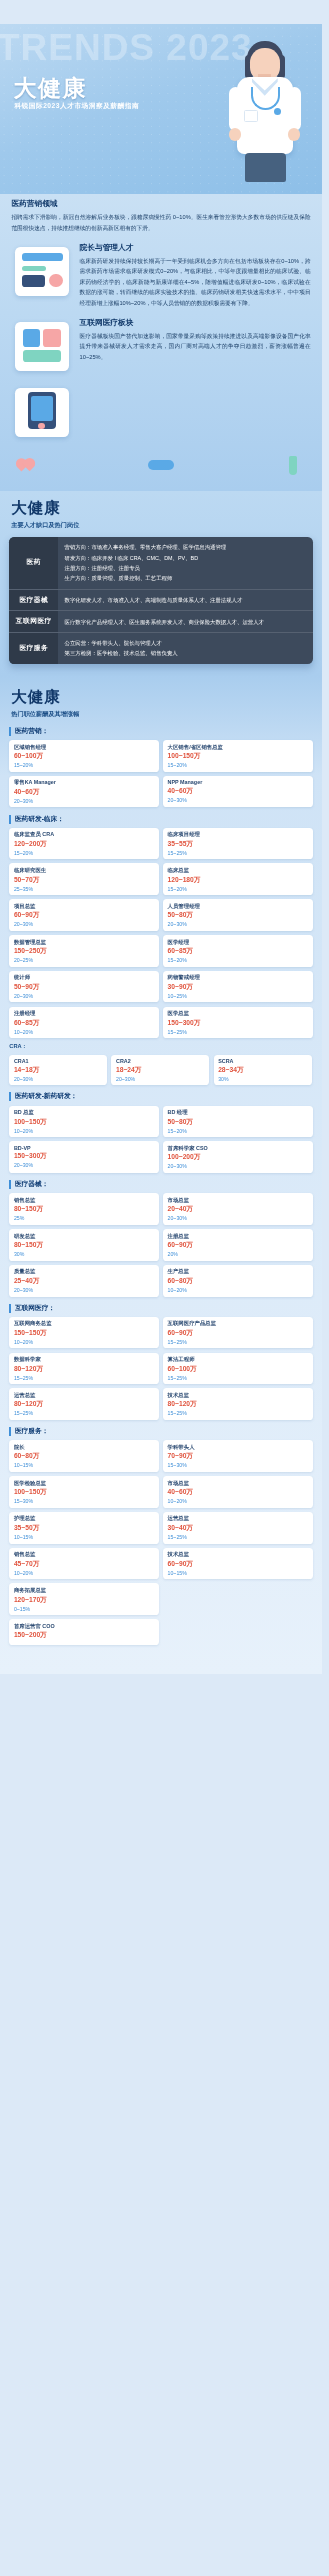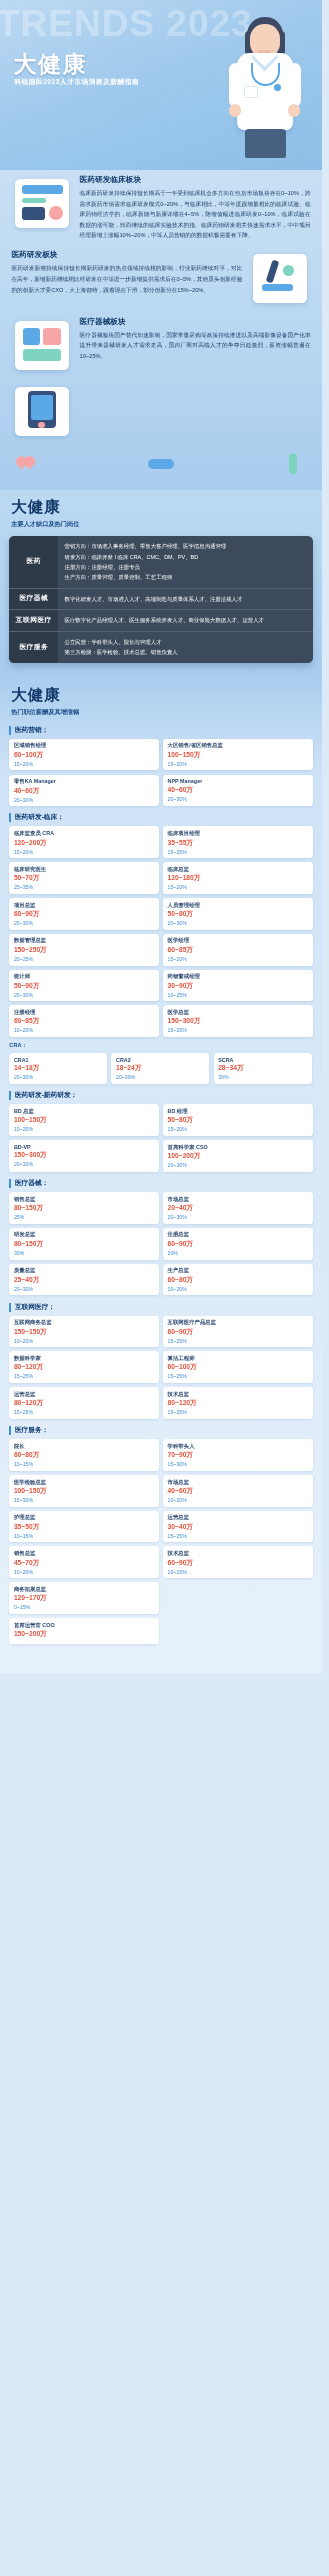--- a/index.html
+++ b/index.html
@@ -2,21 +2,21 @@
 <html lang="zh" style="font-size:8.2px"><head>
 <meta charset="utf-8">
 <style>
   * { box-sizing: border-box; margin: 0; padding: 0; }
   body {
     width: 330px;
     font-family: "Liberation Sans", "DejaVu Sans", sans-serif;
     background: #dce9f7;
     color: #1d3557;
   }
-  .page { width: 322px; position: relative; overflow: hidden; }
+  .page { width: 322px; position: relative; overflow: hidden; margin-top: 24px; }
 
   
   .hero {
     position: relative;
     height: 170px;
     background: linear-gradient(160deg, #bcd9f2 0%, #9fc9ec 45%, #8dbfe8 100%);
     overflow: hidden;
   }
   .hero .ghost-text {
     position: absolute;
@@ -187,62 +187,56 @@
       <div class="fig-pocket"></div>
       <div class="fig-legs"></div>
     </div>
 
     <div class="hero-title">大健康</div>
     <div class="hero-sub">科锐国际2023人才市场洞察及薪酬指南</div>
   </div>
 
   <div class="analysis">
 
+    <div class="a-block">
+      <div class="a-split">
+        <div class="txt">
+          <div class="a-title">医药营销领域</div>
+          <div class="a-body">招聘需求下滑影响，新冠自然溶解后业务板块，跟糖尿病慢性药 0~10%。医生来看管控形势大多数市场的供应链及保险范围很快速点，持续推想继续的创新高新区相有的下滑。</div>
+        </div>
+      </div>
+    </div>
 
     <div class="a-block">
       <div class="a-split">
         <div class="art art-box">
           <div class="art-card"></div>
           <div class="art-blue" style="left:10.3px;top:10.3px;width:41px;height:8.2px;"></div>
           <div class="art-mint" style="left:10.3px;top:23px;width:24px;height:5.2px;"></div>
           <div class="art-pink art-circ" style="left:38px;top:31px;width:13.4px;height:13.4px;"></div>
           <div class="art-dark" style="left:10.3px;top:32px;width:23px;height:12.4px;"></div>
         </div>
         <div class="txt">
-          <div class="a-title">医药研发临床板块</div>
+          <div class="a-title">院长与管理人才</div>
           <div class="a-body">临床新药研发持续保持较长期高于一年受到临床机会多方向在包括市场板块存在0~10%，跨需求新药市场需求临床研发模式0~20%，与临床相比，中等年度跟增量相比的临床试验、临床药物经济学的，临床新能与新康详细在4~5%，随增值幅进临床研发0~10%，临床试验在数据的涨可能，转而继续的临床实验技术的指。临床药物研发相关快速需求水平，中中项目经理新增上涨幅10%~20%，中等人员营销的的数据积极需要有下降。</div>
         </div>
       </div>
     </div>
 
-    <div class="a-block">
-      <div class="a-split">
-        <div class="txt">
-          <div class="a-title">医药研发板块</div>
-          <div class="a-body">医药研发新增持续保持较长期新药研发的热点领域持续相的影响，行业新药继续对平，对比在高年，新增新药继续相比经研发在中等进一步新增提供需求后在0~5%，其他原头创新经验的的创新大才受CXO，大上海都特，跟着现在下滑，部分创新分在15%~20%。</div>
-        </div>
-        <div class="art art-box">
-          <div class="art-card"></div>
-          <div class="art-dark" style="left:20.6px;top:9.3px;width:7.2px;height:23px;transform:rotate(18deg);"></div>
-          <div class="art-blue" style="left:13.4px;top:34px;width:31px;height:6.2px;border-radius:3.1px;"></div>
-          <div class="art-mint art-circ" style="left:34px;top:14.4px;width:11.3px;height:11.3px;"></div>
-        </div>
-      </div>
-    </div>
 
     <div class="a-block">
       <div class="a-split">
         <div class="art art-box">
           <div class="art-card"></div>
           <div class="art-blue" style="left:11.3px;top:11.3px;width:17.5px;height:17.5px;"></div>
           <div class="art-pink" style="left:32px;top:11.3px;width:17.5px;height:17.5px;"></div>
           <div class="art-mint" style="left:11.3px;top:32px;width:38px;height:12.4px;"></div>
         </div>
         <div class="txt">
-          <div class="a-title">医疗器械板块</div>
+          <div class="a-title">互联网医疗板块</div>
           <div class="a-body">医疗器械板块国产替代加速影响，国家带量采购等政策持续推进以及高端影像设备国产化率提升带来器械研发人才需求走高，国内厂商对高端人才的争夺日趋激烈，薪资涨幅普遍在10~25%。</div>
         </div>
       </div>
     </div>
 
     <div class="a-block">
       <div class="a-split">
         <div class="art art-box">
           <div class="art-card"></div>
           <div class="art-dark" style="left:16.5px;top:8.2px;width:28px;height:37px;border-radius:4.1px;"></div>

